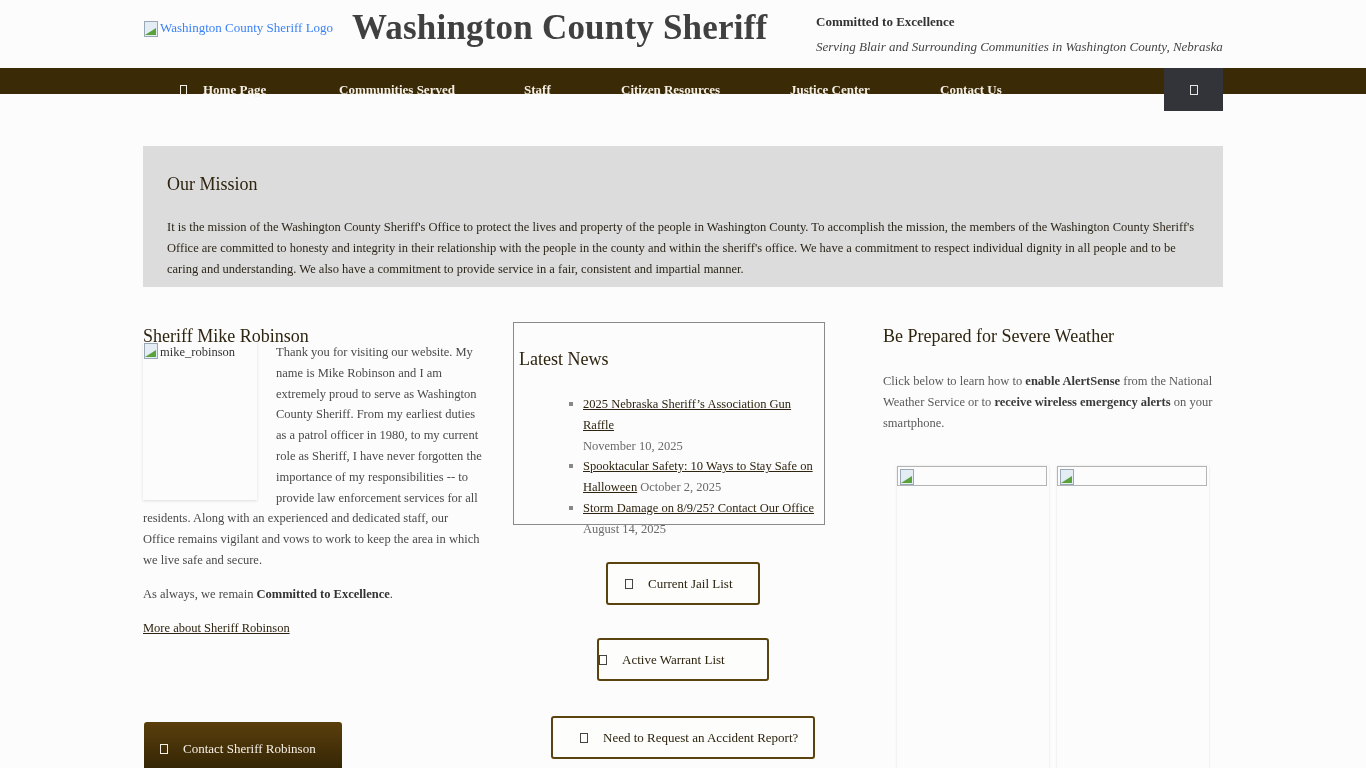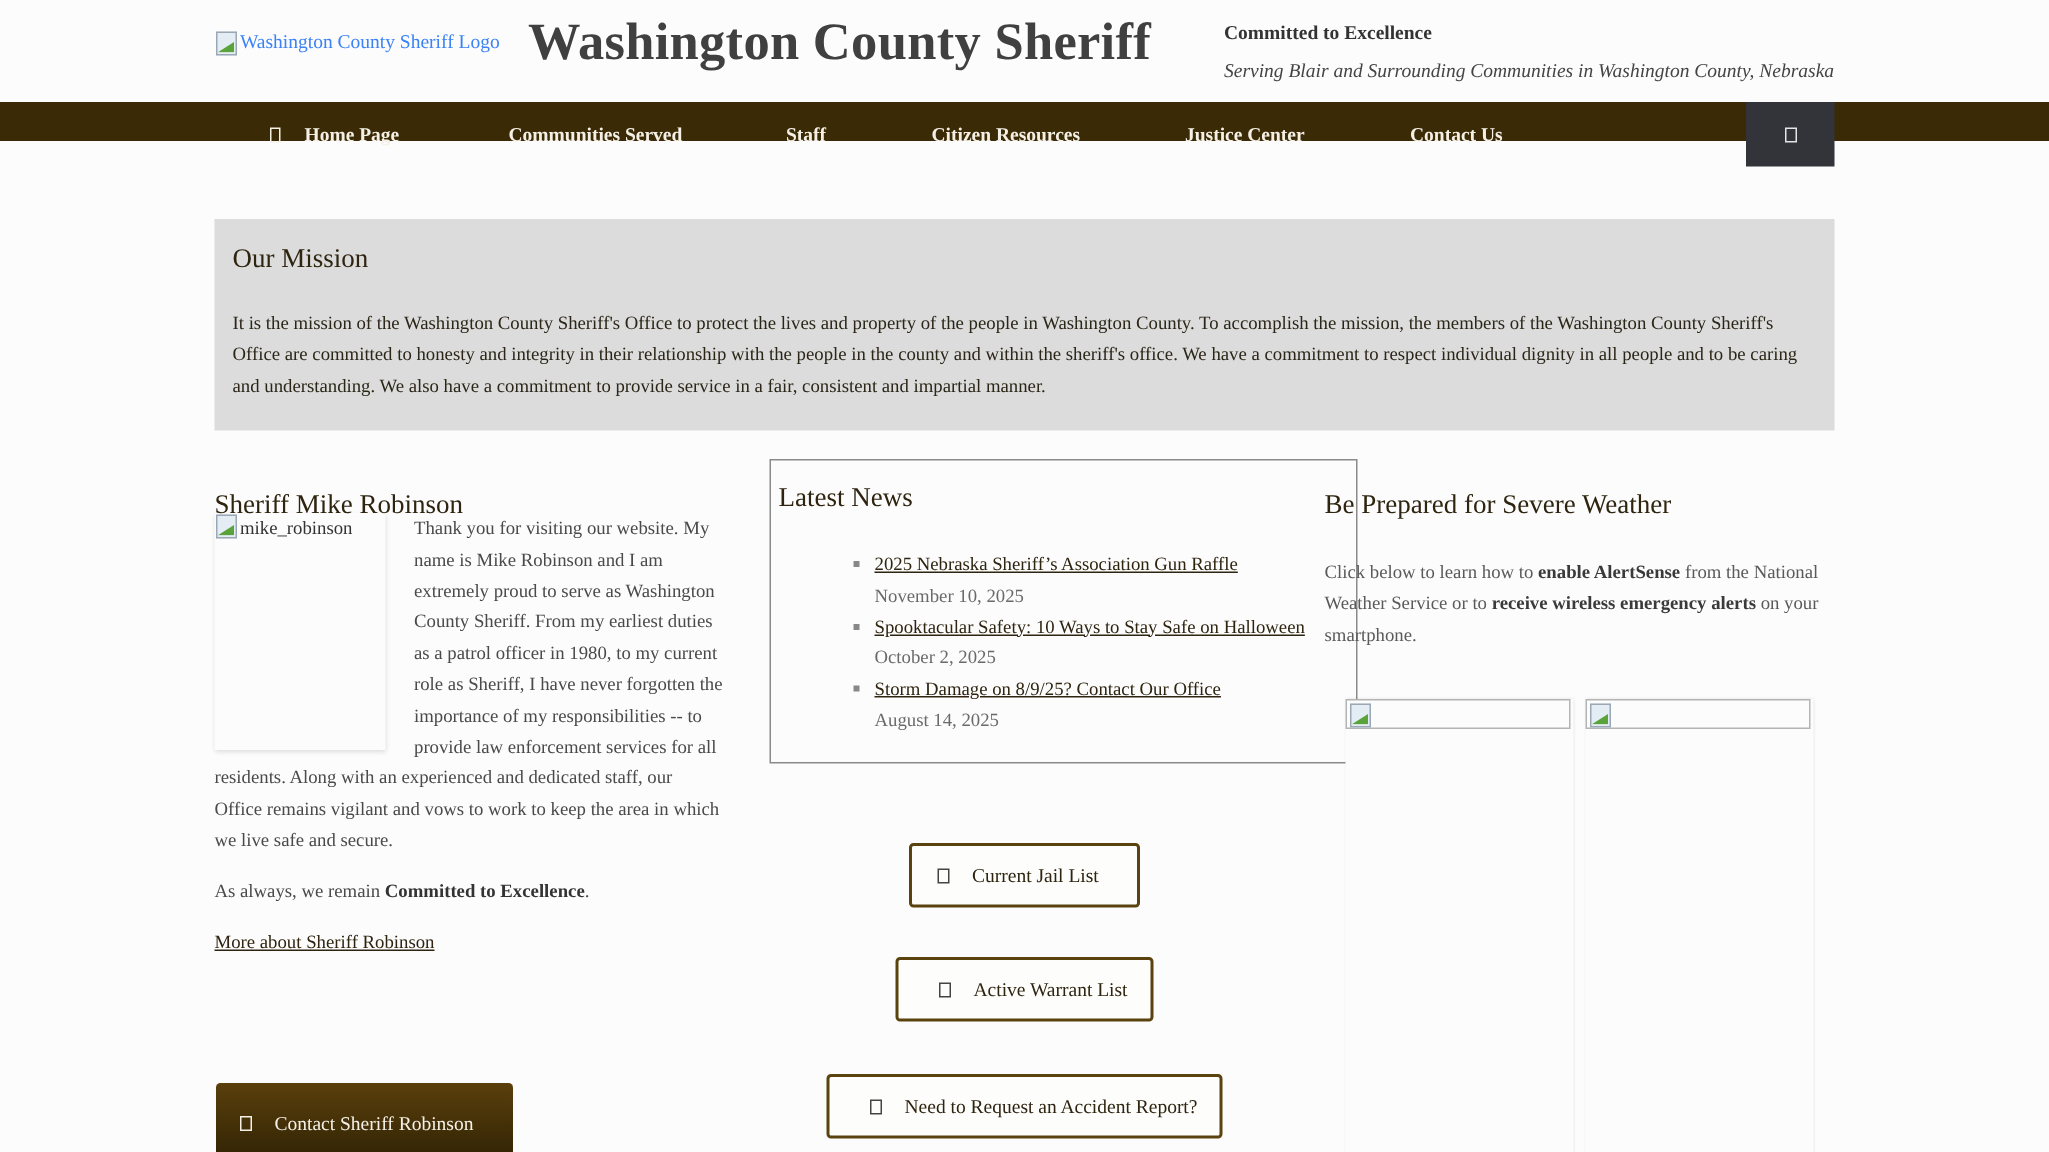--- a/index.html
+++ b/index.html
@@ -17,37 +17,37 @@
   .subtagline { position: absolute; left: 816px; top: 39px; font-size: 13px; font-style: italic; color: #444; }
 
   
   .nav { position: absolute; top: 68px; left: 0; width: 1366px; height: 26px; background: #3b2a06; }
   .nav-item { position: absolute; top: 0; height: 43px; line-height: 43px; color: #f5f0e6; font-weight: bold; font-size: 13px; white-space: nowrap; cursor: pointer; }
   .nav-icon { display: inline-block; width: 7px; height: 10px; border: 1px solid #f5f0e6; vertical-align: middle; margin-right: 16px; margin-top: -3px; }
   .nav-search { position: absolute; left: 1164px; top: 0; width: 59px; height: 43px; background: #33343a; display: flex; align-items: center; justify-content: center; cursor: pointer; }
   .nav-search span { width: 8px; height: 10px; border: 1px solid #e6e6e6; display: block; }
 
   
-  .mission { position: absolute; left: 143px; top: 146px; width: 1080px; height: 141px; background: #dcdcdc; padding: 12px; }
+  .mission { position: absolute; left: 143px; top: 146px; width: 1080px; height: 141px; background: #dcdcdc; padding: 24px; }
   .mission h2 { font-size: 18px; font-weight: normal; color: #2e2410; margin-top: 4px; }
   .mission p { font-size: 12.5px; line-height: 21px; color: #2c2618; margin-top: 22px; }
 
   
   .col-h { font-size: 18px; font-weight: normal; color: #2e2410; }
   .sheriff { position: absolute; left: 143px; top: 326px; width: 340px; }
   .photo { float: left; width: 114px; height: 158px; margin-right: 19px; margin-top: 0; box-shadow: 0 1px 3px rgba(0,0,0,0.12); background: #fcfcfc; font-size: 12.5px; color: #333; display: flex; align-items: flex-start; }
   .sheriff .body { font-size: 12.5px; line-height: 20.8px; color: #4a4a4a; }
   .sheriff .intro { }
   .sheriff p + p { margin-top: 13px; }
   .sheriff b { color: #333; }
   .link { color: #2e2410; text-decoration: underline; cursor: pointer; }
   .contact-btn { position: absolute; left: 144px; top: 722px; width: 198px; height: 54px; border-radius: 3px; background: linear-gradient(#5a3f0c, #2f2204); color: #f5f0e6; font-size: 13px; display: flex; align-items: center; padding-left: 16px; cursor: pointer; }
   .btn-icon { display: inline-block; width: 8px; height: 10px; border: 1px solid currentColor; margin-right: 15px; }
 
-  .news { position: absolute; left: 513px; top: 306px; width: 392px; height: 203px; border: 1px solid #8a8a8a; padding: 14px 5px; }
+  .news { position: absolute; left: 513px; top: 322px; width: 312px; height: 203px; border: 1px solid #8a8a8a; padding: 26px 5px; }
   .news ul { list-style: none; margin-top: 24px; margin-left: 50px; }
   .news li { position: relative; padding-left: 14px; font-size: 12.5px; line-height: 20.8px; color: #6a6a6a; }
   .news li::before { content: ""; position: absolute; left: 0; top: 8px; width: 4px; height: 4px; background: #888; }
   .news li a { color: #2e2410; text-decoration: underline; cursor: pointer; }
 
   .outline-btn { position: absolute; height: 43px; border: 2px solid #5a430f; border-radius: 3px; background: #fdfdfb; color: #2e2410; font-size: 13px; display: flex; align-items: center; cursor: pointer; }
   .outline-btn .btn-icon { border-color: #444; }
 
   .weather { position: absolute; left: 883px; top: 326px; width: 340px; }
   .weather p { font-size: 12.5px; line-height: 20.8px; color: #5a5a5a; margin-top: 24px; }
@@ -111,21 +111,21 @@
     <li><a>2025 Nebraska Sheriff’s Association Gun Raffle</a><br><span>November 10, 2025</span></li>
     <li><a>Spooktacular Safety: 10 Ways to Stay Safe on Halloween</a> <span>October 2, 2025</span></li>
     <li><a>Storm Damage on 8/9/25? Contact Our Office</a><br><span>August 14, 2025</span></li>
   </ul>
 </div>
 
 <div class="outline-btn" style="left:606px; top:562px; width:154px; padding-left:17px;">
   <span class="btn-icon"></span>
   <span>Current Jail List</span>
 </div>
-<div class="outline-btn" style="left:597px; top:638px; width:172px; padding-left:27px;">
+<div class="outline-btn" style="left:597px; top:638px; width:172px; padding-left:0;">
   <span class="btn-icon"></span>
   <span>Active Warrant List</span>
 </div>
 <div class="outline-btn" style="left:551px; top:716px; width:264px; padding-left:27px;text-align:center;">
   <span class="btn-icon"></span>
   <span>Need to Request an Accident Report?</span>
 </div>
 
 <div class="weather">
   <h3 class="col-h">Be Prepared for Severe Weather</h3>

